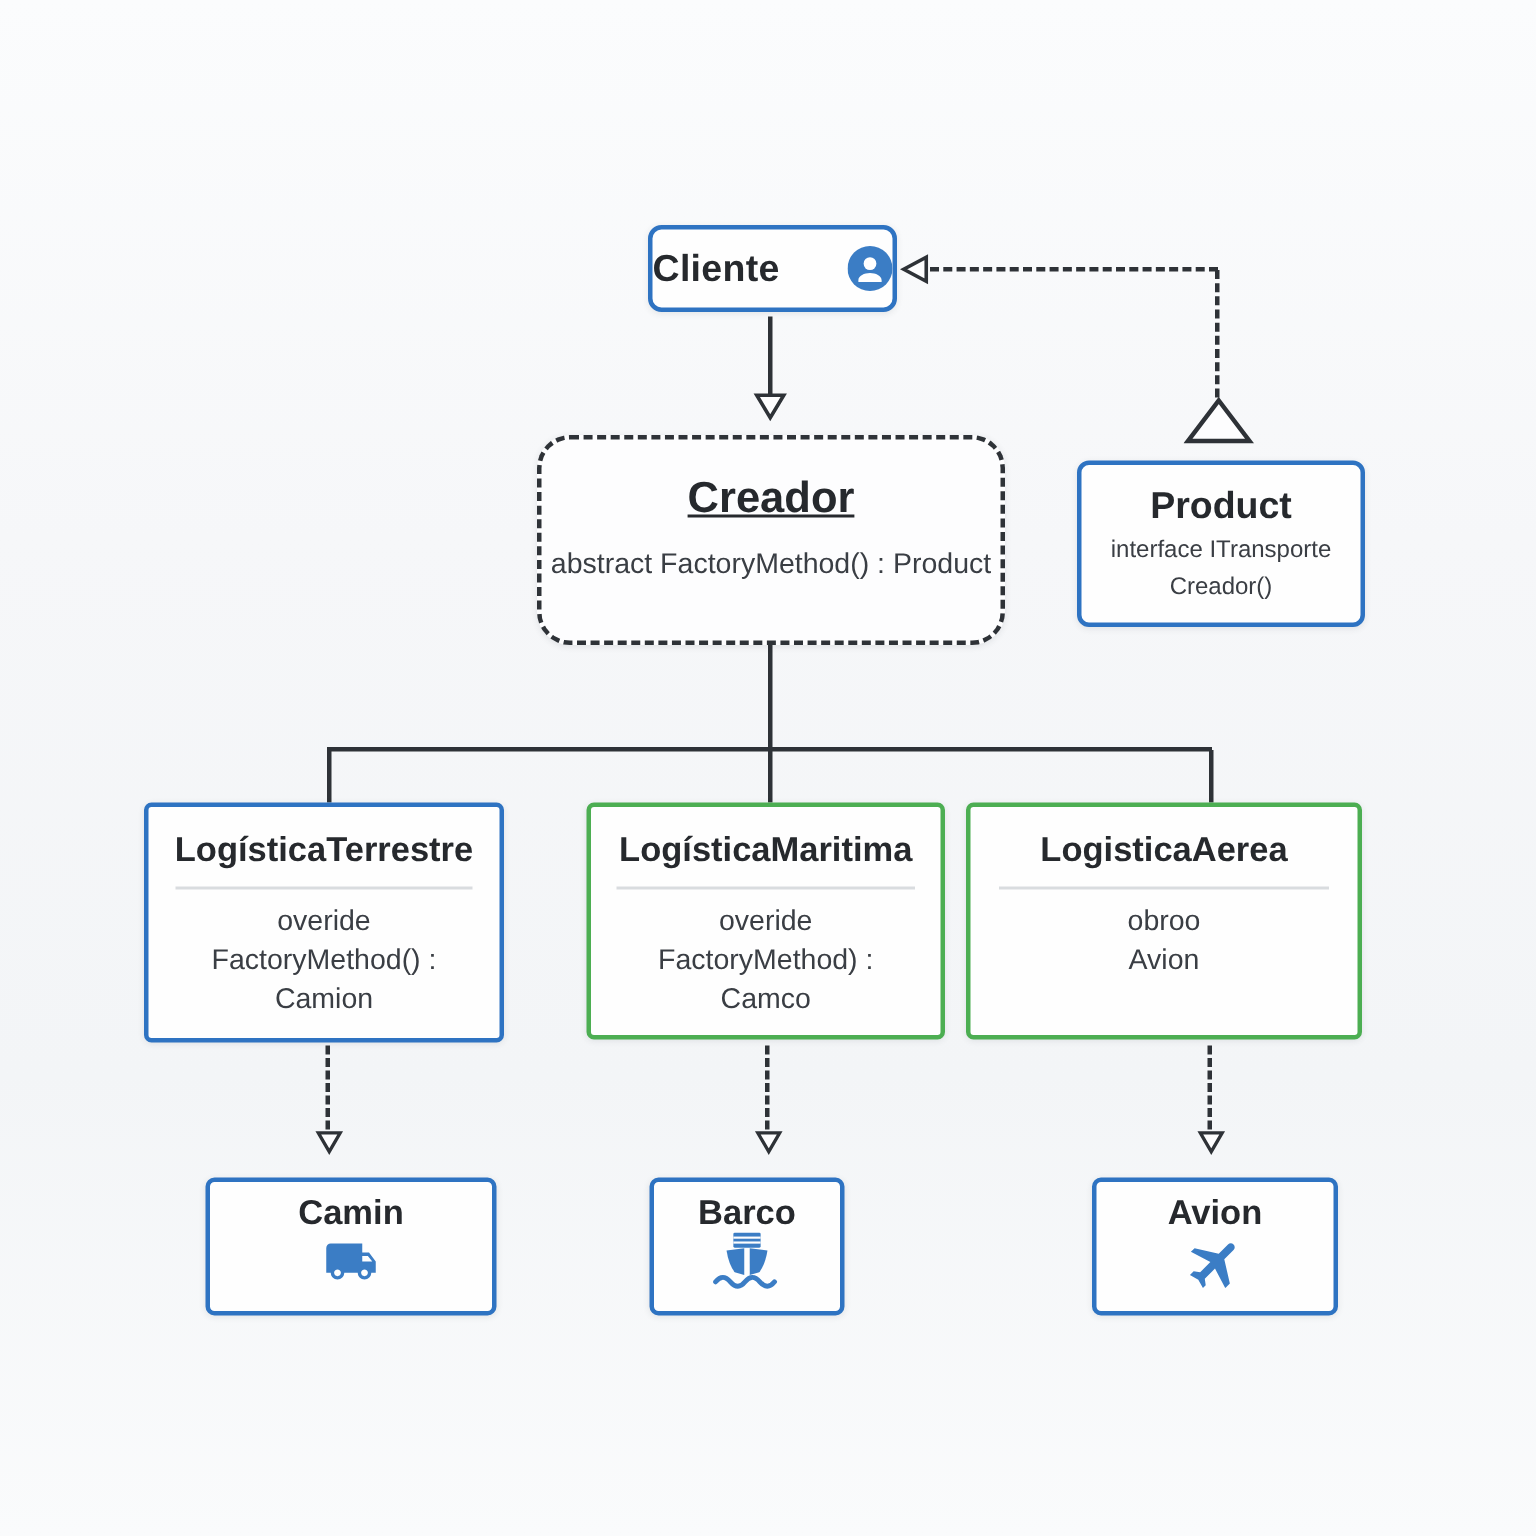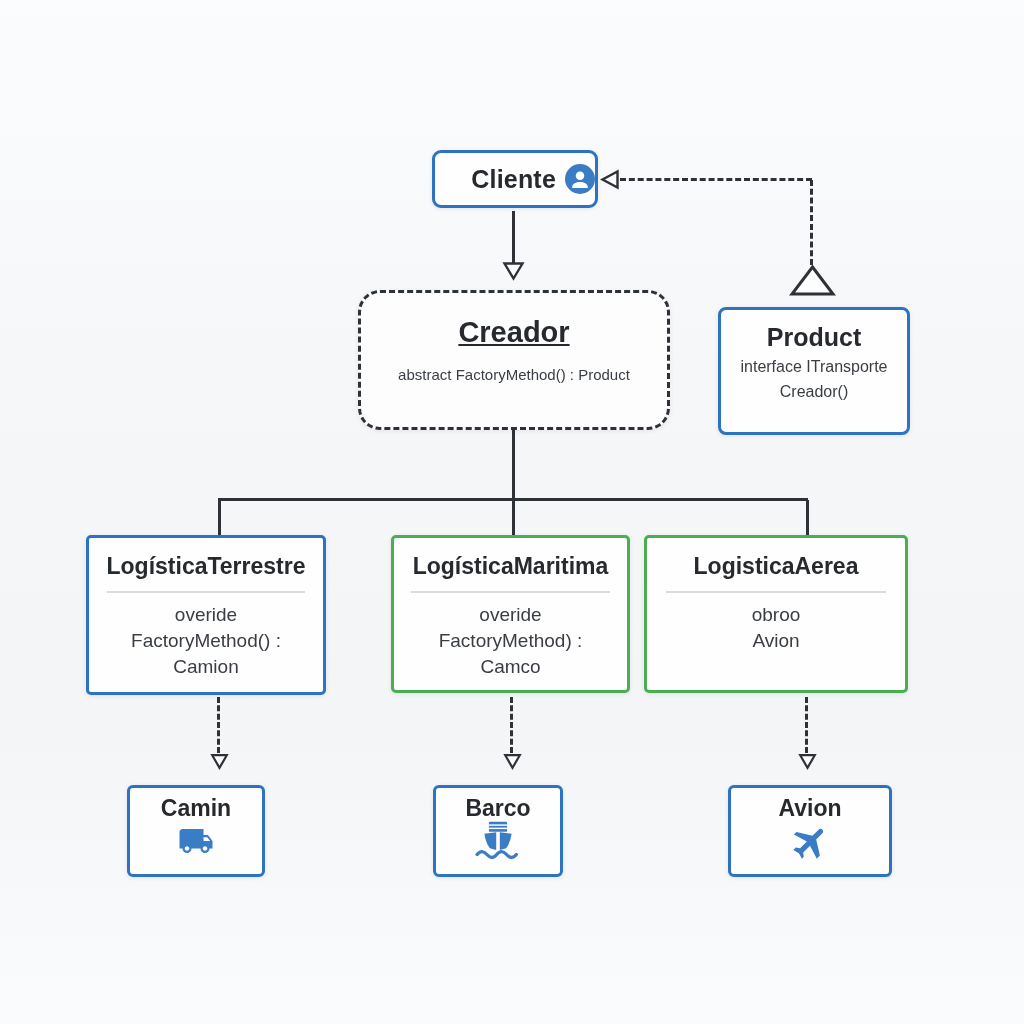--- a/index.html
+++ b/index.html
@@ -16,50 +16,50 @@
   }
   .node{
     position:absolute;background:var(--box-bg);
     box-shadow:0 1px 4px rgba(50,60,70,.10);
     text-align:center;
   }
   
   .cliente{
     left:432px;top:150px;width:166px;height:58px;
     border:3px solid var(--blue);border-radius:9px;
-    display:flex;align-items:center;justify-content:flex-end;gap:9px;
+    display:flex;align-items:center;justify-content:space-between;gap:9px;
   }
   .cliente .title{font-size:25px;font-weight:bold;letter-spacing:.2px;}
   .person-badge{width:30px;height:30px;display:block;}
   
   .creador{
     left:358px;top:290px;width:312px;height:140px;
     border:3px dashed var(--line);border-radius:22px;
     background:#fdfdfe;padding-top:23px;
   }
   .creador .title{font-size:29px;font-weight:bold;display:block;text-decoration:underline;}
-  .creador .body{font-size:15px;color:var(--body-text);display:block;margin-top:17px;}
+  .creador .body{font-size:19px;color:var(--body-text);display:block;margin-top:17px;}
   
   .product{
-    left:718px;top:307px;width:192px;height:128px;
+    left:718px;top:307px;width:192px;height:111px;
     border:3px solid var(--blue);border-radius:8px;padding-top:13px;
   }
   .product .title{font-size:25px;font-weight:bold;display:block;}
   .product .pline{font-size:16px;color:var(--body-text);display:block;margin-top:5px;line-height:1.25;}
   
   .class-box{top:535px;height:160px;border:3px solid;border-radius:5px;padding-top:15px;}
-  .class-box.b1{left:86px;width:240px;border-color:var(--blue);}
+  .class-box.b1{left:96px;width:240px;border-color:var(--blue);}
   .class-box.b2{left:391px;width:239px;border-color:var(--green);height:158px;}
   .class-box.b3{left:644px;width:264px;border-color:var(--green);height:158px;}
   .class-box .title{font-size:23px;font-weight:bold;display:block;}
   .class-box .divider{border:none;border-top:2px solid var(--divider);width:85%;margin:11px auto 9px;}
   .class-box .cline{font-size:19px;color:var(--body-text);display:block;line-height:1.38;}
   
   .prod-box{top:785px;height:92px;border:3px solid var(--blue);border-radius:6px;padding-top:7px;}
-  .prod-box.p1{left:127px;width:138px;}
+  .prod-box.p1{left:137px;width:194px;}
   .prod-box.p2{left:433px;width:130px;}
   .prod-box.p3{left:728px;width:164px;}
   .prod-box .title{font-size:23px;font-weight:bold;display:block;}
   .prod-icon{display:block;margin:1px auto 0;}
   .prod-icon svg{display:block;}
   .plane-rot{transform:rotate(45deg);}
   
   .vline{position:absolute;width:3px;background:var(--line);}
   .hline{position:absolute;height:3px;background:var(--line);}
   .vdash{position:absolute;width:0;border-left:3px dashed var(--line);}

